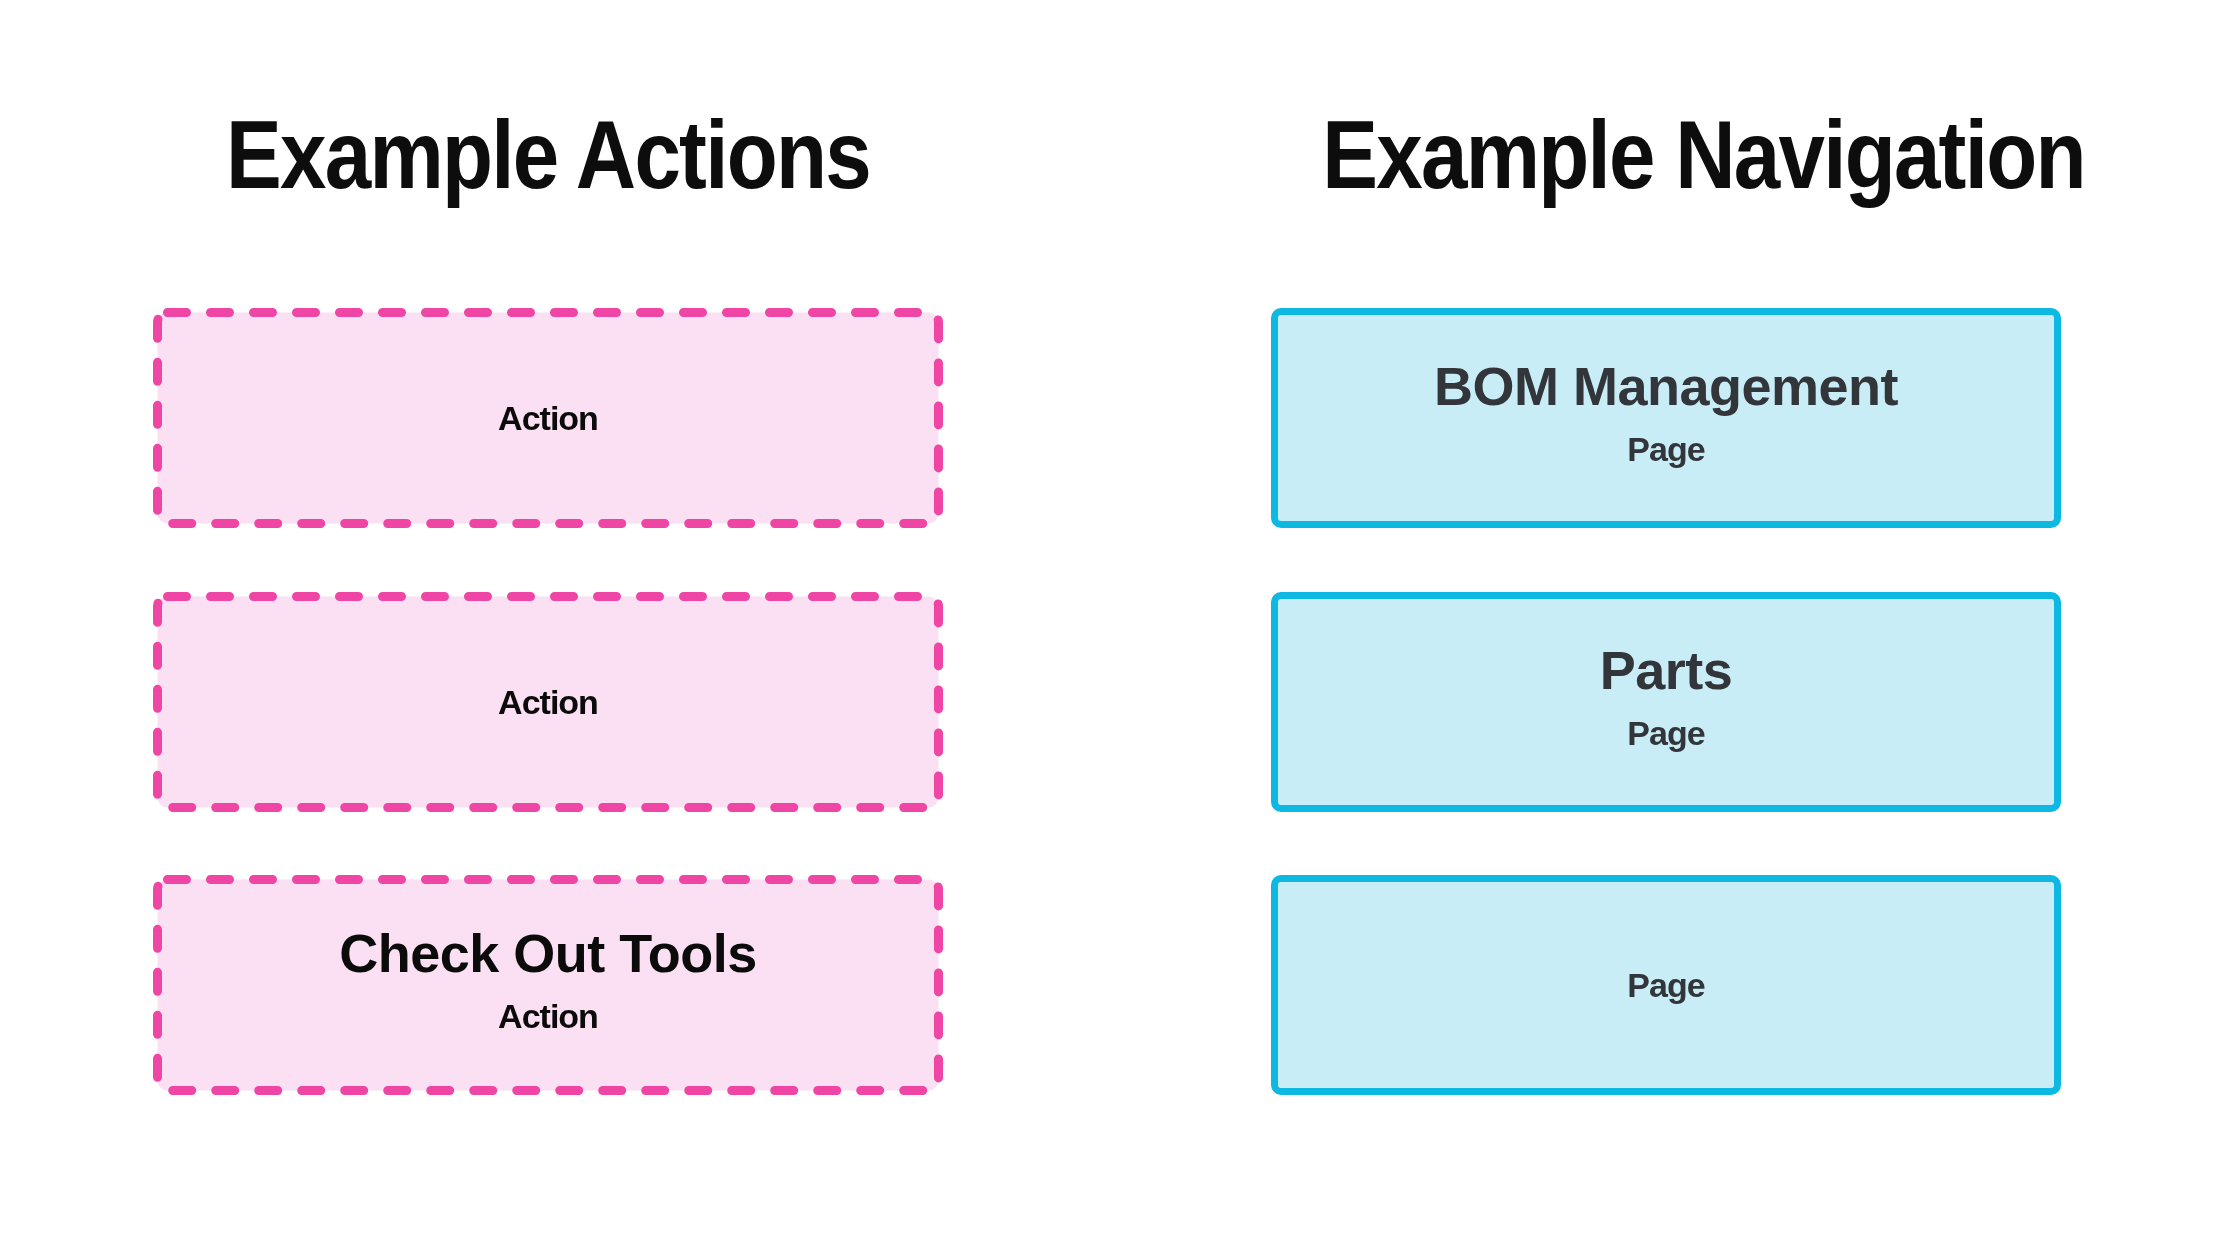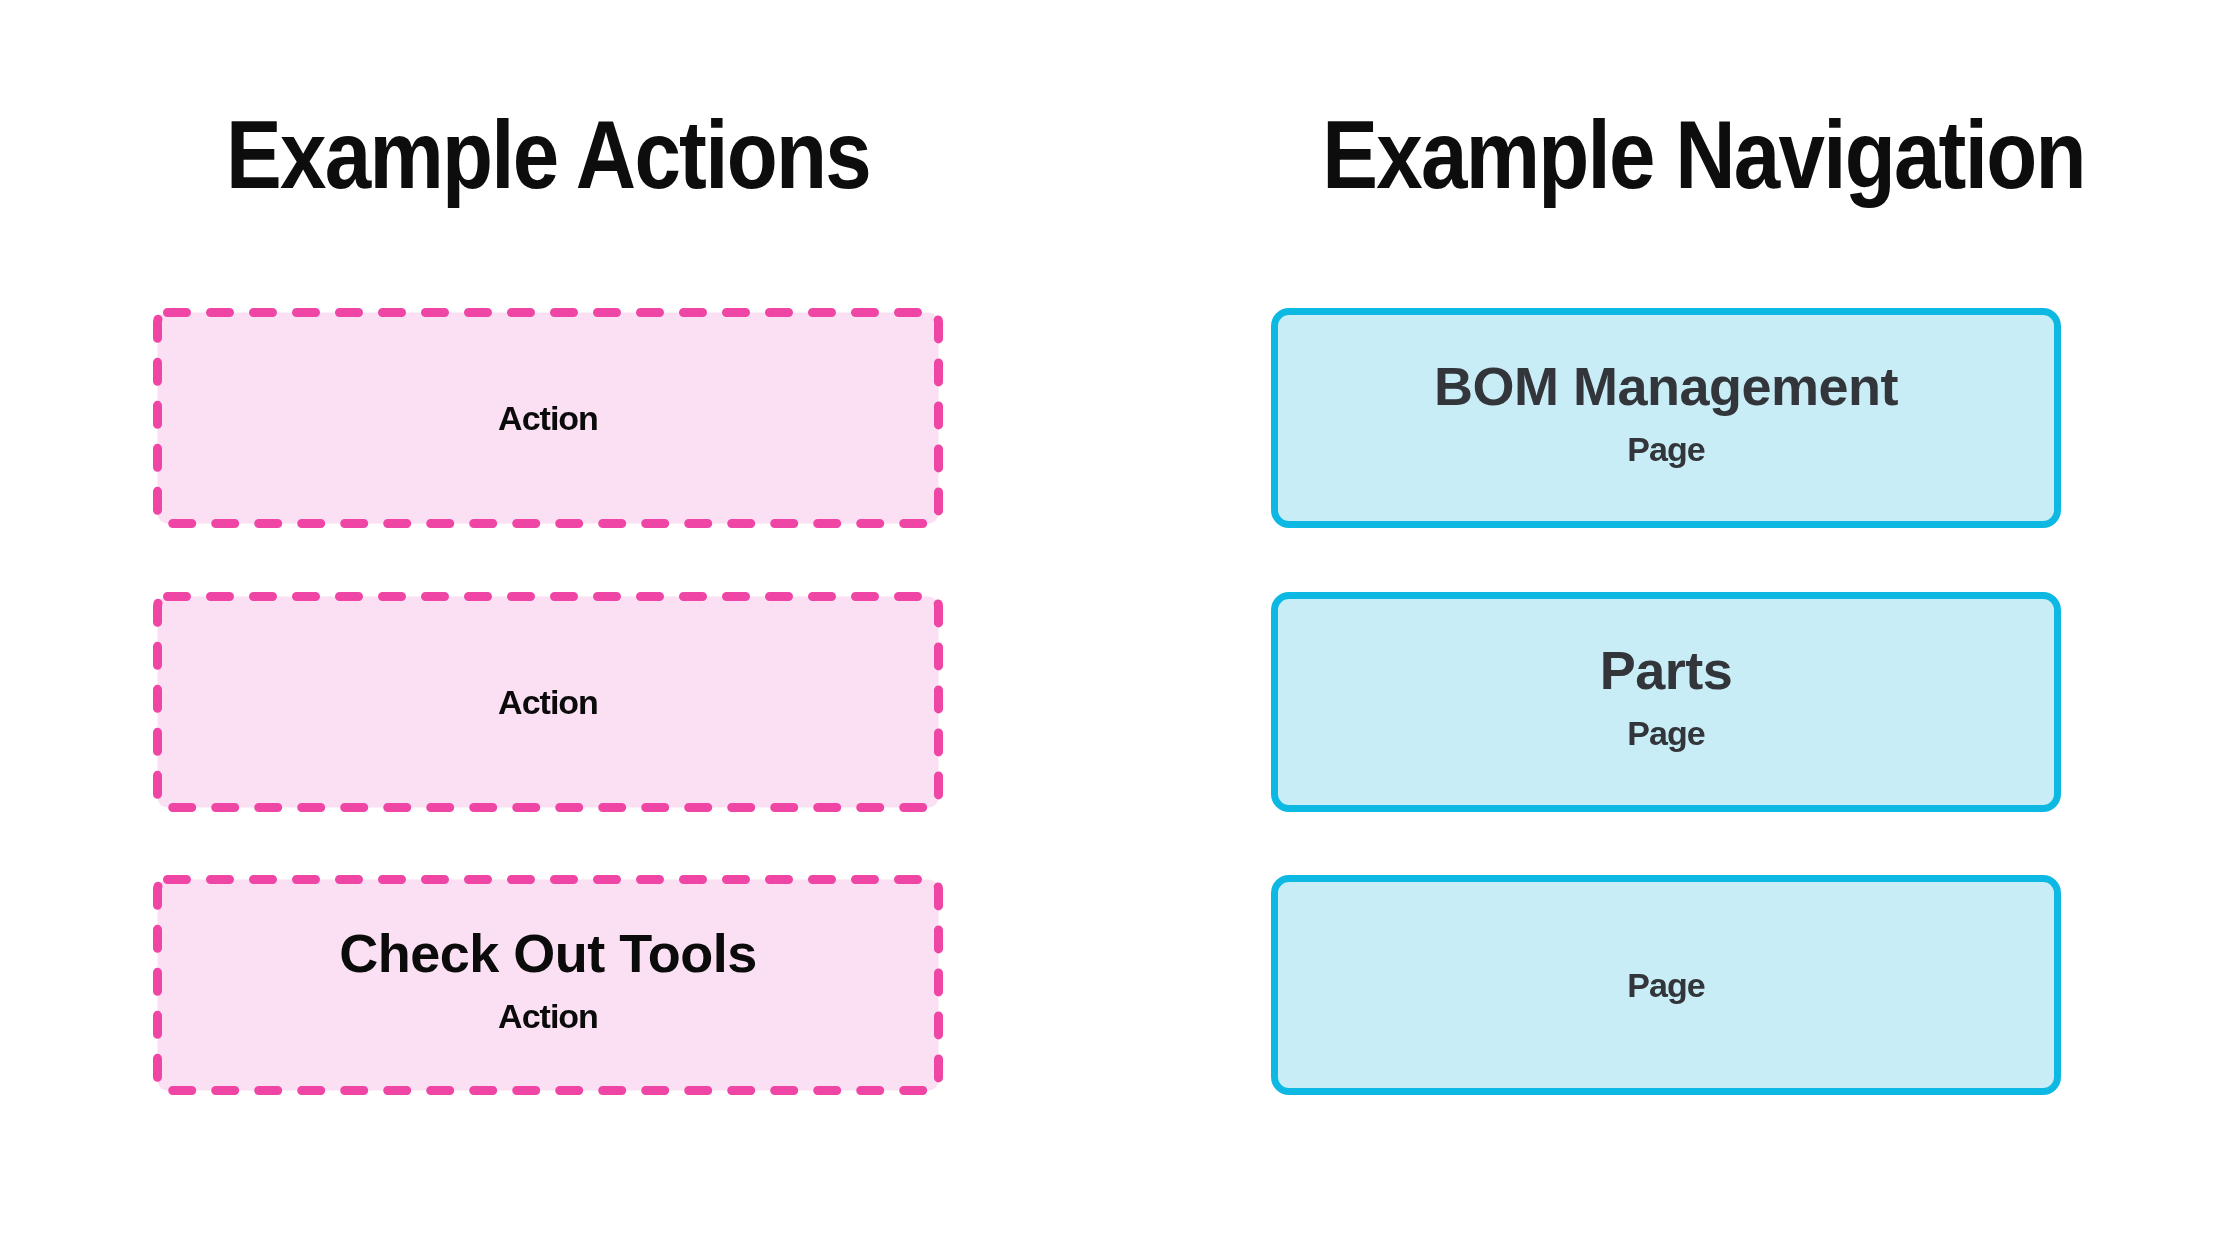--- a/index.html
+++ b/index.html
@@ -43,21 +43,21 @@
     fill: var(--action-fill, #fbdff2);
     stroke: var(--action-border, #ef46a6);
     stroke-width: 9;
     stroke-dasharray: 19 24;
     stroke-linecap: round;
   }
 
   .nav-card {
     background: var(--nav-fill, #c9edf6);
     border: 7px solid var(--nav-border, #0db9e3);
-    border-radius: 18px;
+    border-radius: 10px;
   }
 
   .card-content {
     position: absolute;
     top: 0; left: 0; width: 100%; height: 100%;
     display: flex;
     flex-direction: column;
     align-items: center;
     justify-content: center;
     transform: translateY(-6px);

